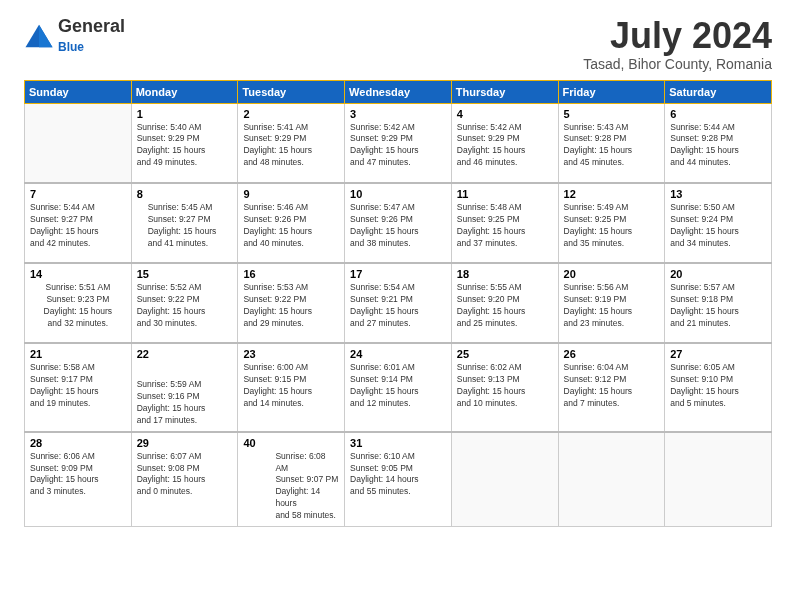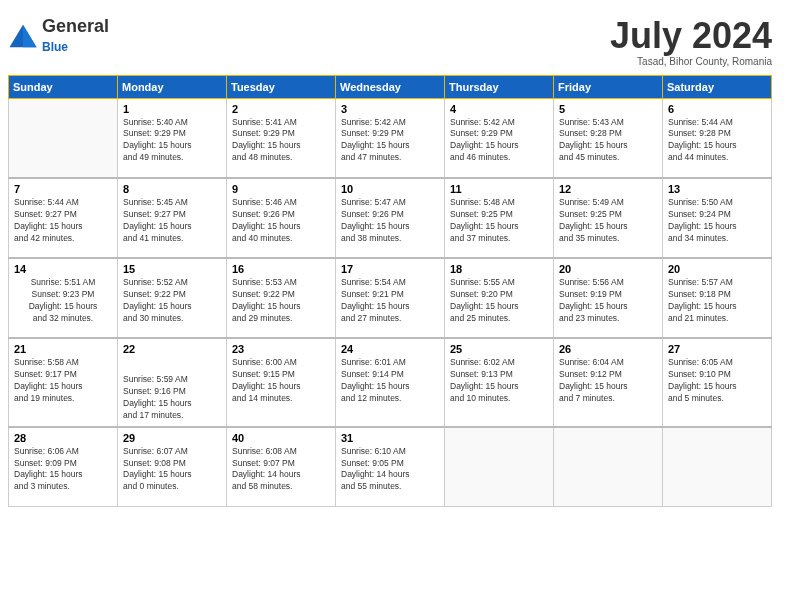--- a/index.html
+++ b/index.html
@@ -6,21 +6,21 @@
     body {
       width: 792px;
       height: 612px;
       font-family: Arial, sans-serif;
       background: #fff;
       overflow: hidden;
     }
     .page {
       width: 792px;
       height: 460px;
-      padding: 16px 20px 10px 8px;
+      padding: 16px 20px 10px 24px;
     }
     .header {
       display: flex;
       justify-content: space-between;
       align-items: flex-start;
       margin-bottom: 8px;
     }
     .logo {
       display: flex;
       align-items: center;
@@ -43,21 +43,21 @@
     .title-area {
       text-align: right;
     }
     .month-title {
       font-size: 36px;
       font-weight: bold;
       color: #333;
       line-height: 1.1;
     }
     .location-title {
-      font-size: 10px;
+      font-size: 14px;
       color: #555;
     }
     .calendar {
       width: 100%;
       border-collapse: collapse;
       font-size: 9.5px;
     }
     .calendar thead tr th {
       background-color: #1565c0;
       color: #fff;
@@ -174,21 +174,21 @@
         <tr class="row-separator">
           <td>
             <span class="day-number">7</span>
             <div class="day-info" style="white-space: pre-line;">Sunrise: 5:44 AM
 Sunset: 9:27 PM
 Daylight: 15 hours
 and 42 minutes.</div>
           </td>
           <td>
             <span class="day-number">8</span>
-            <div class="day-info" style="white-space: pre-line;">Sunrise: 5:45 AM
+            <div class="day-info" style="white-space: pre-line; margin-left: 11px;">Sunrise: 5:45 AM
 Sunset: 9:27 PM
 Daylight: 15 hours
 and 41 minutes.</div>
           </td>
           <td>
             <span class="day-number">9</span>
             <div class="day-info" style="white-space: pre-line;">Sunrise: 5:46 AM
 Sunset: 9:26 PM
 Daylight: 15 hours
 and 40 minutes.</div>
@@ -334,21 +334,21 @@
           </td>
           <td>
             <span class="day-number">29</span>
             <div class="day-info" style="white-space: pre-line;">Sunrise: 6:07 AM
 Sunset: 9:08 PM
 Daylight: 15 hours
 and 0 minutes.</div>
           </td>
           <td>
             <span class="day-number">40</span>
-            <div class="day-info" style="white-space: pre-line;">Sunrise: 6:08 AM
+            <div class="day-info" style="white-space: pre-line; margin-left: 32px;">Sunrise: 6:08 AM
 Sunset: 9:07 PM
 Daylight: 14 hours
 and 58 minutes.</div>
           </td>
           <td>
             <span class="day-number">31</span>
             <div class="day-info" style="white-space: pre-line;">Sunrise: 6:10 AM
 Sunset: 9:05 PM
 Daylight: 14 hours
 and 55 minutes.</div>

